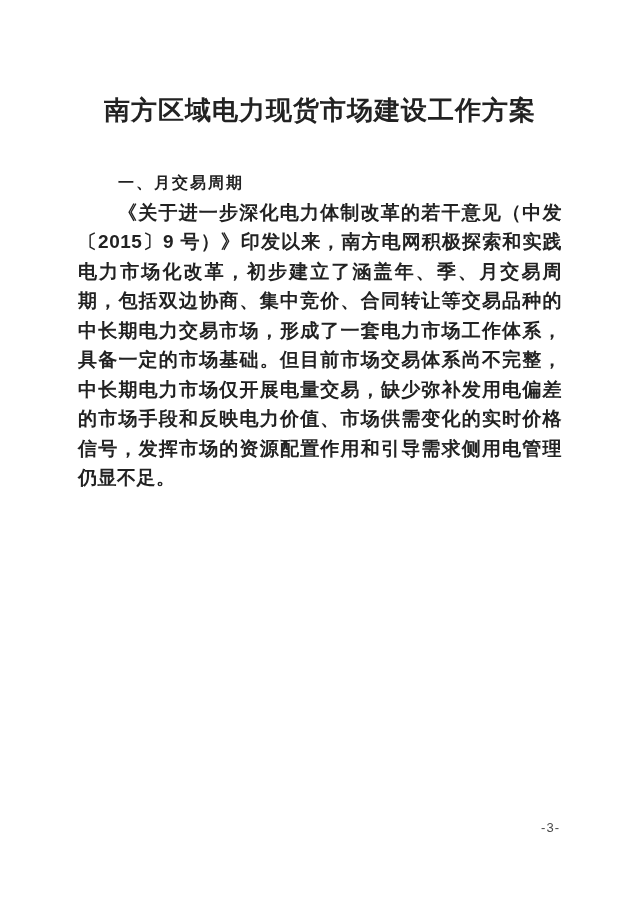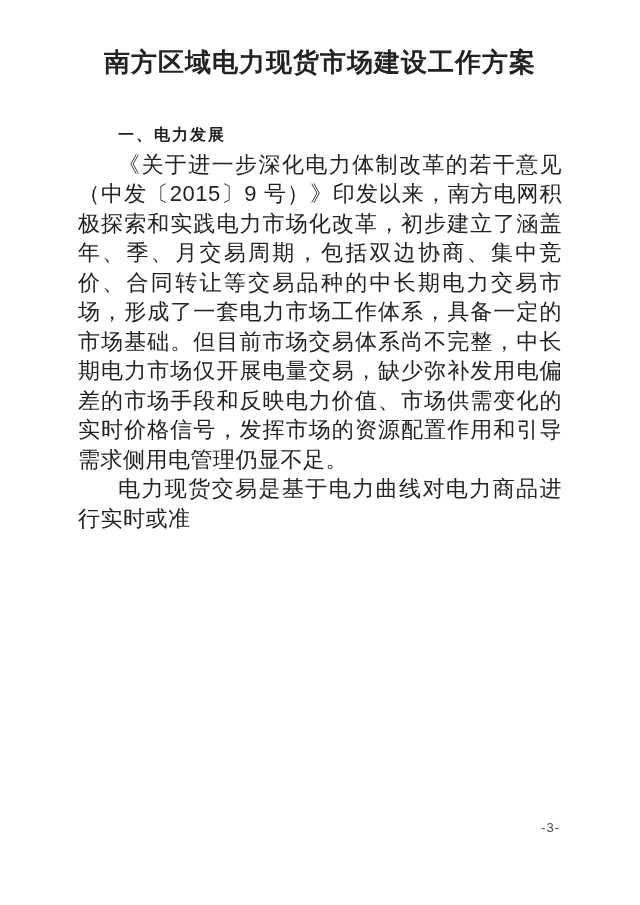--- a/index.html
+++ b/index.html
@@ -13,21 +13,21 @@
     height: 905px;
     background: var(--page-background);
     font-family: "Liberation Sans", sans-serif;
     overflow: hidden;
   }
   .page {
     position: relative;
     width: 640px;
     height: 905px;
     background: var(--page-background);
-    padding: 44px 78px 0 78px;
+    padding: 92px 78px 0 78px;
     color: var(--text);
   }
   .doc-title {
     font-size: 26px;
     font-weight: 700;
     line-height: 36px;
     text-align: center;
     letter-spacing: 1px;
     color: var(--text);
     white-space: nowrap;
@@ -35,22 +35,22 @@
   .section-heading {
     margin-top: 40px;
     font-size: 16px;
     font-weight: 700;
     line-height: 29.5px;
     letter-spacing: 2px;
     text-indent: 40px;
     color: var(--text);
   }
   .body-text p {
-    font-size: 22px;
-    font-weight: 400;
+    font-size: 19px;
+    font-weight: 700;
     line-height: 29.5px;
     letter-spacing: 0.5px;
     text-align: justify;
     text-indent: 40px;
     color: var(--text);
   }
   .page-number {
     position: absolute;
     top: 820px;
     right: 80px;
@@ -59,21 +59,20 @@
     color: var(--page-number-text);
     font-weight: 400;
   }
 </style>
 </head>
 <body>
 
 <div class="page">
   <h1 class="doc-title">南方区域电力现货市场建设工作方案</h1>
 
-  <div class="section-heading">一、电力发展</div>
+  <div class="section-heading">一、月交易周期</div>
 
   <div class="body-text">
     <p>《关于进一步深化电力体制改革的若干意见（中发〔2015〕9 号）》印发以来，南方电网积极探索和实践电力市场化改革，初步建立了涵盖年、季、月交易周期，包括双边协商、集中竞价、合同转让等交易品种的中长期电力交易市场，形成了一套电力市场工作体系，具备一定的市场基础。但目前市场交易体系尚不完整，中长期电力市场仅开展电量交易，缺少弥补发用电偏差的市场手段和反映电力价值、市场供需变化的实时价格信号，发挥市场的资源配置作用和引导需求侧用电管理仍显不足。</p>
-    <p>电力现货交易是基于电力曲线对电力商品进行实时或准</p>
   </div>
 
   <div class="page-number">-3-</div>
 </div>
 
 </body></html>

